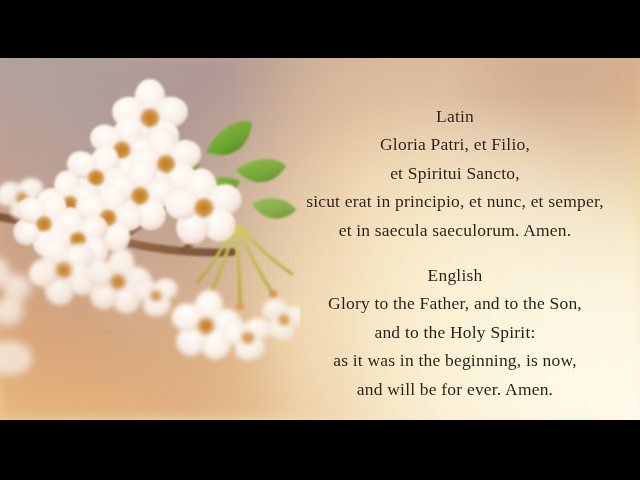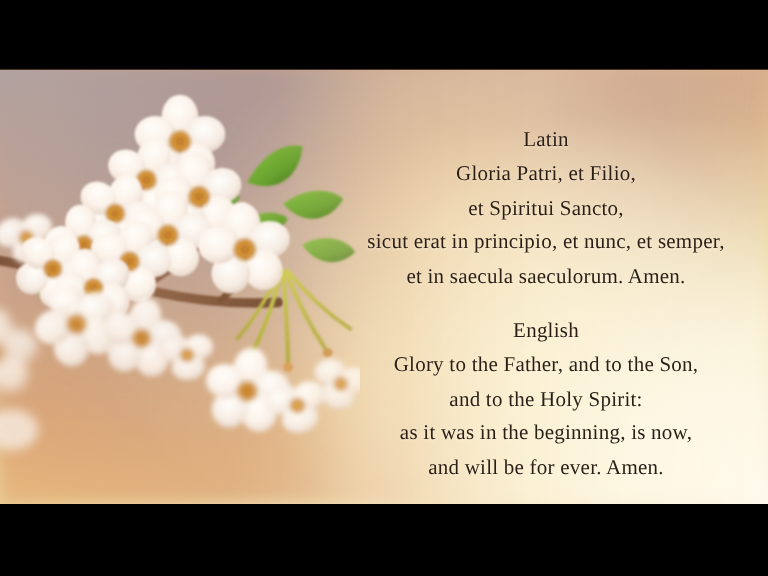--- a/index.html
+++ b/index.html
@@ -1,19 +1,19 @@
 <!DOCTYPE html>
 <html><head>
 <meta charset="utf-8">
 <style>
   * { margin:0; padding:0; box-sizing:border-box; }
   html,body{ width:640px; height:480px; overflow:hidden; background:#000; }
   body{ font-family:"Liberation Serif", serif; }
 
-  #frame{ position:relative; width:640px; height:420px; background:#c2410c; }
+  #frame{ position:relative; width:640px; height:420px; background:#f0abfc; }
 
   
   .bar{ position:absolute; left:0; width:640px; background:#000; z-index:40; }
   #bar-top{ top:0; height:58px; }
   #bar-bottom{ top:420px; height:60px; }
 
   
   #photo{ position:absolute; left:0; top:58px; width:640px; height:362px; overflow:hidden; background:#d8b98a; }
 
   

